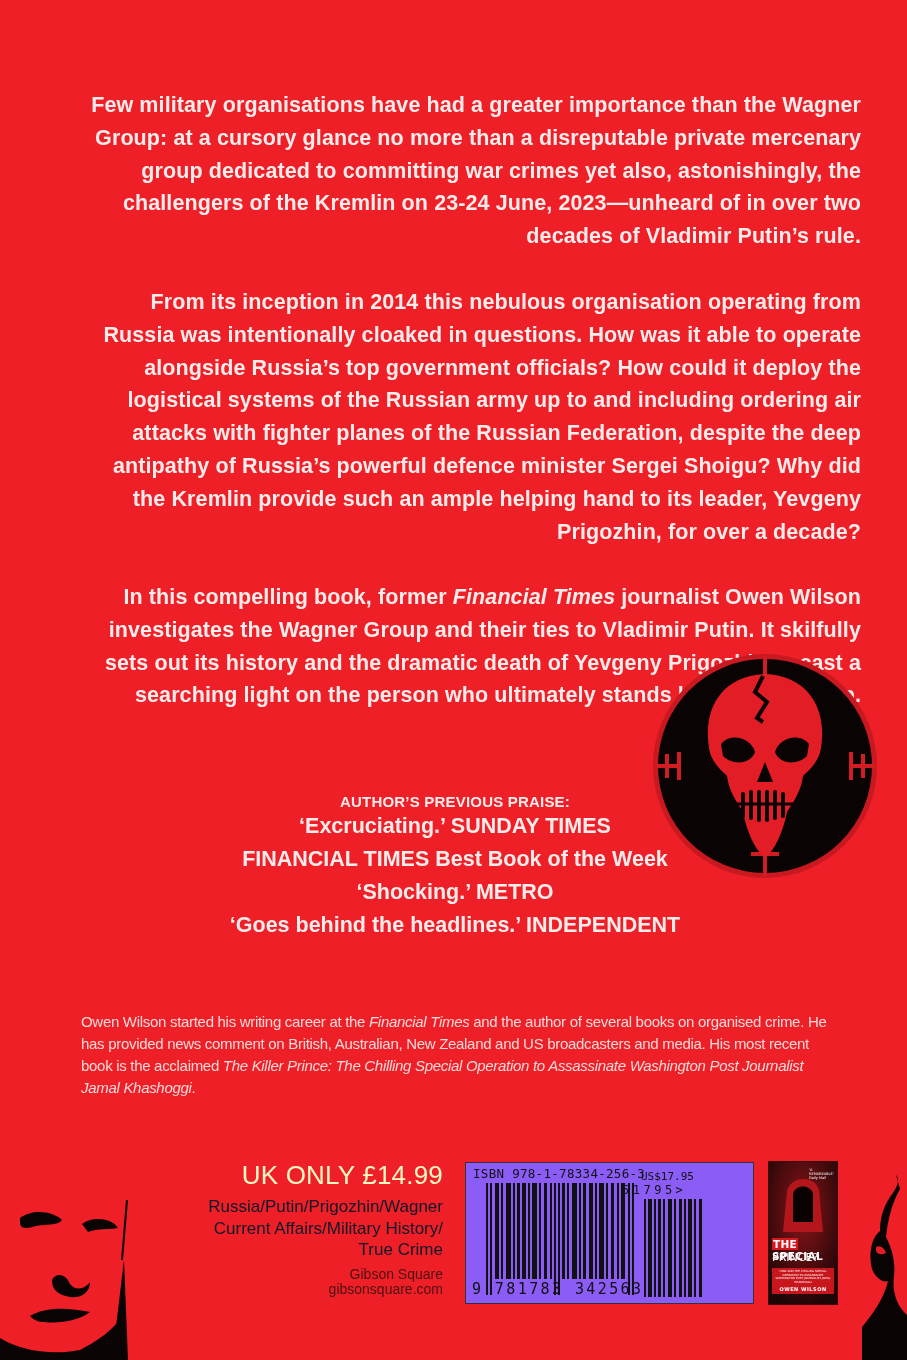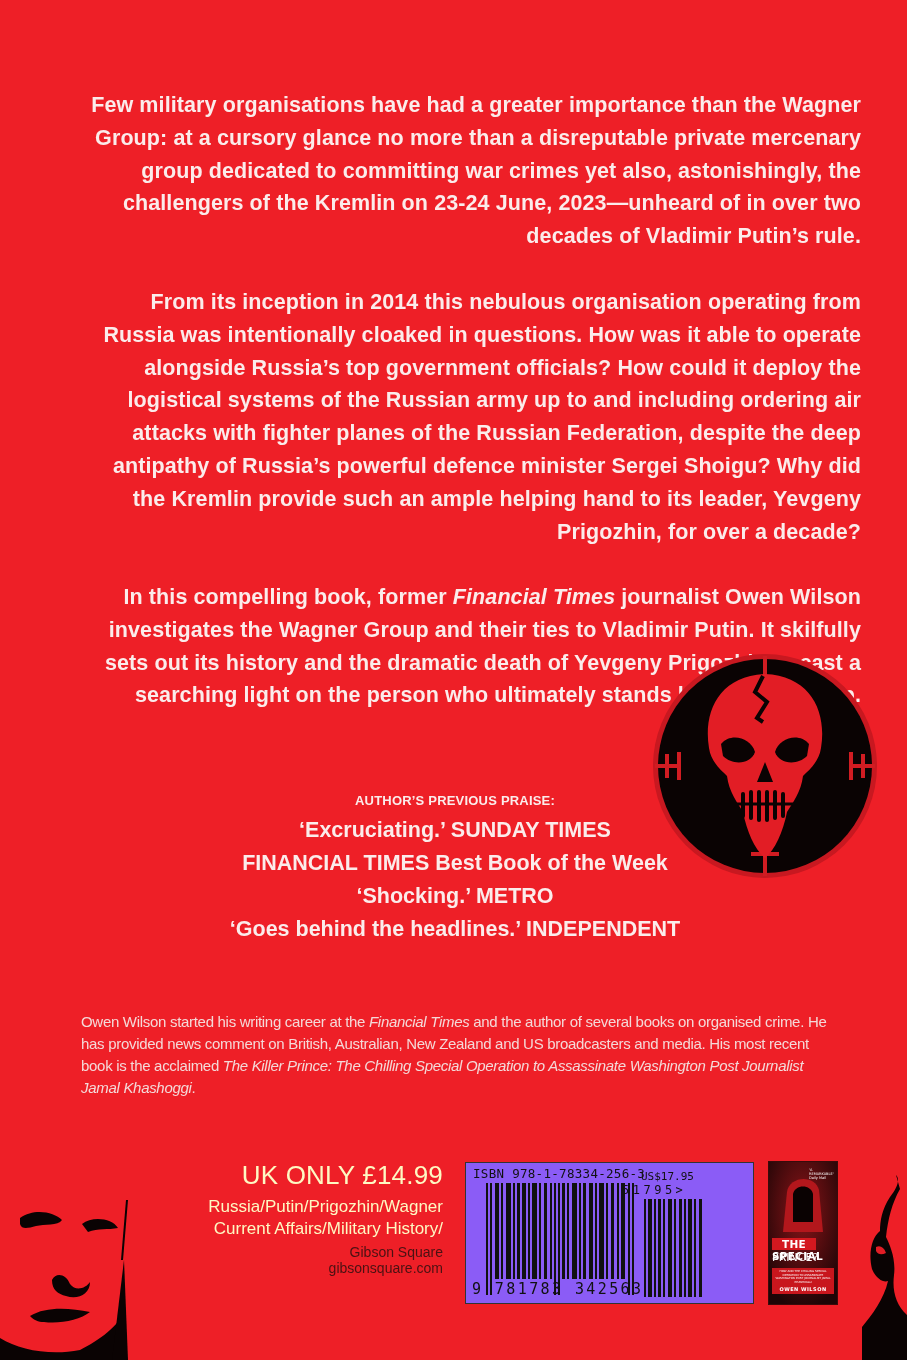--- a/index.html
+++ b/index.html
@@ -25,41 +25,41 @@
   .reticle {
     position: absolute; left: 651px; top: 652px;
     width: 228px; height: 228px;
   }
 
   .praise {
     position: absolute; left: 160px; width: 590px; top: 793px;
     text-align: center;
   }
   .praise-heading {
-    font-size: 13px; font-weight: bold; letter-spacing: 0.2px;
-    margin-bottom: 6px;
+    font-size: 15px; font-weight: bold; letter-spacing: 0.2px;
+    margin-bottom: 0;
   }
   .praise-line {
     font-size: 21.5px; line-height: 33px; font-weight: bold;
   }
 
   .bio {
     position: absolute; left: 81px; top: 1011px; width: 760px;
     font-size: 15px; line-height: 22px; font-weight: normal;
     letter-spacing: -0.3px;
     color: #f4d9d8;
   }
   .bio em { font-style: italic; }
 
   .pricing {
     position: absolute; left: 140px; top: 1162px; width: 303px;
     text-align: right; color: #3a0e0e;
   }
   .price { font-size: 26px; font-weight: normal; line-height: 26px; letter-spacing: 0.2px; color: #fef9c3; }
-  .cats { font-size: 17px; line-height: 21.5px; margin-top: 8px; color: #fef9c3; }
+  .cats { font-size: 17px; line-height: 21.5px; margin-top: 8px; color: #0f172a; }
   .publisher { font-size: 14px; line-height: 15.5px; margin-top: 6px; color: #4a1213; }
 
   .barcode-box {
     position: absolute; left: 465px; top: 1162px; width: 287px; height: 140px;
     background: #8b5cf6; border: 1px solid #333;
     font-family: "DejaVu Sans Mono", monospace; color: #111;
   }
   .isbn-text { position: absolute; left: 7px; top: 3px; font-size: 12.5px; letter-spacing: 0.3px; }
   .us-price { position: absolute; left: 175px; top: 7px; font-size: 11px; }
   .addon-digits { position: absolute; left: 156px; top: 20px; font-size: 12px; letter-spacing: 3.5px; }
@@ -67,21 +67,21 @@
   .bars { position: absolute; left: 20px; top: 20px; }
   .addon-bars { position: absolute; left: 178px; top: 36px; }
 
   .killer-prince {
     position: absolute; left: 768px; top: 1161px; width: 68px; height: 142px;
     background: #2a0a0b; border: 1px solid #3a0a0a; overflow: hidden;
     font-family: "DejaVu Sans", sans-serif;
   }
   .kp-kicker { position: absolute; left: 40px; top: 6px; font-size: 3.5px; color: #fff; line-height: 4px; }
   .kp-title1 { position: absolute; left: 3px; top: 76px; font-size: 10.5px; font-weight: bold; color: #fff; letter-spacing: 0.3px; }
-  .kp-title1 .the { background: #d4181f; padding: 0 10px; }
+  .kp-title1 .the { background: #d4181f; padding: 0 1px; }
   .kp-title2 { position: absolute; left: 3px; top: 89px; font-size: 11px; font-weight: normal; color: #fff; }
   .kp-band { position: absolute; left: 3px; top: 106px; width: 62px; height: 26px; background: #c8161d; }
   .kp-sub { position: absolute; left: 4px; top: 108px; width: 60px; font-size: 2.8px; color: #fff; text-align: center; line-height: 3.5px; }
   .kp-author { position: absolute; left: 4px; top: 124px; width: 60px; font-size: 5px; color: #fff; font-weight: bold; text-align: center; letter-spacing: 0.5px; }
 
   .putin { position: absolute; left: 0; top: 1200px; width: 135px; height: 160px; }
   .devil { position: absolute; left: 862px; top: 1175px; width: 45px; height: 185px; }
 </style>
 </head>
 <body>
@@ -155,20 +155,21 @@
   <path d="M0 138 C20 150 50 156 80 150 C100 140 118 126 124 112 L124 160 L0 160 Z" fill="#0a0303"></path>
   <line x1="127" y1="0" x2="122" y2="60" stroke="#0a0303" stroke-width="2"></line>
   <path d="M124 60 L128 160 L112 160 Z" fill="#0a0303"></path>
 </svg>
 
 <div class="pricing">
   <div class="price">UK ONLY £14.99</div>
   <div class="cats">
     <div>Russia/Putin/Prigozhin/Wagner</div>
     <div>Current Affairs/Military History/</div>
+    <div>True Crime</div>
   </div>
   <div class="publisher">
     <div>Gibson Square</div>
     <div>gibsonsquare.com</div>
   </div>
 </div>
 
 <div class="barcode-box">
   <div class="isbn-text">ISBN 978-1-78334-256-3</div>
   <div class="us-price">US$17.95</div>

